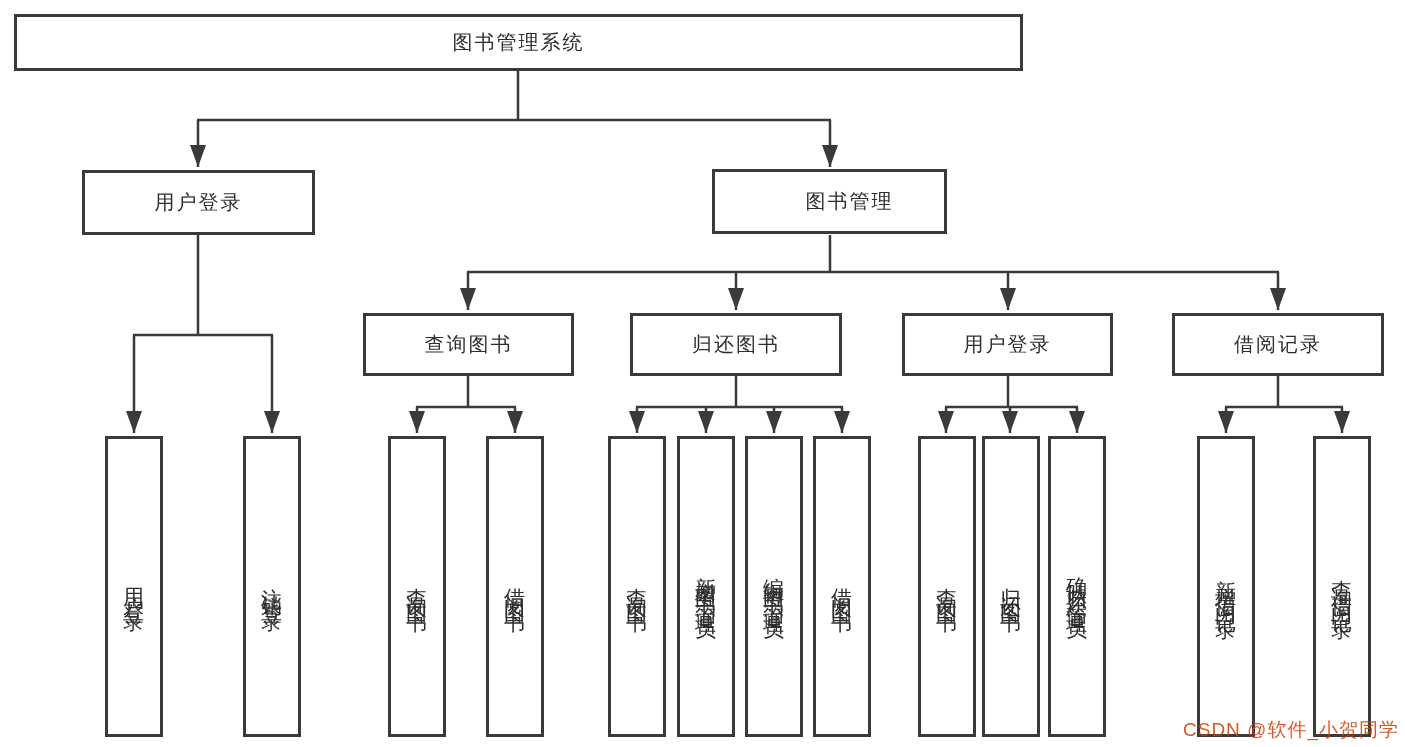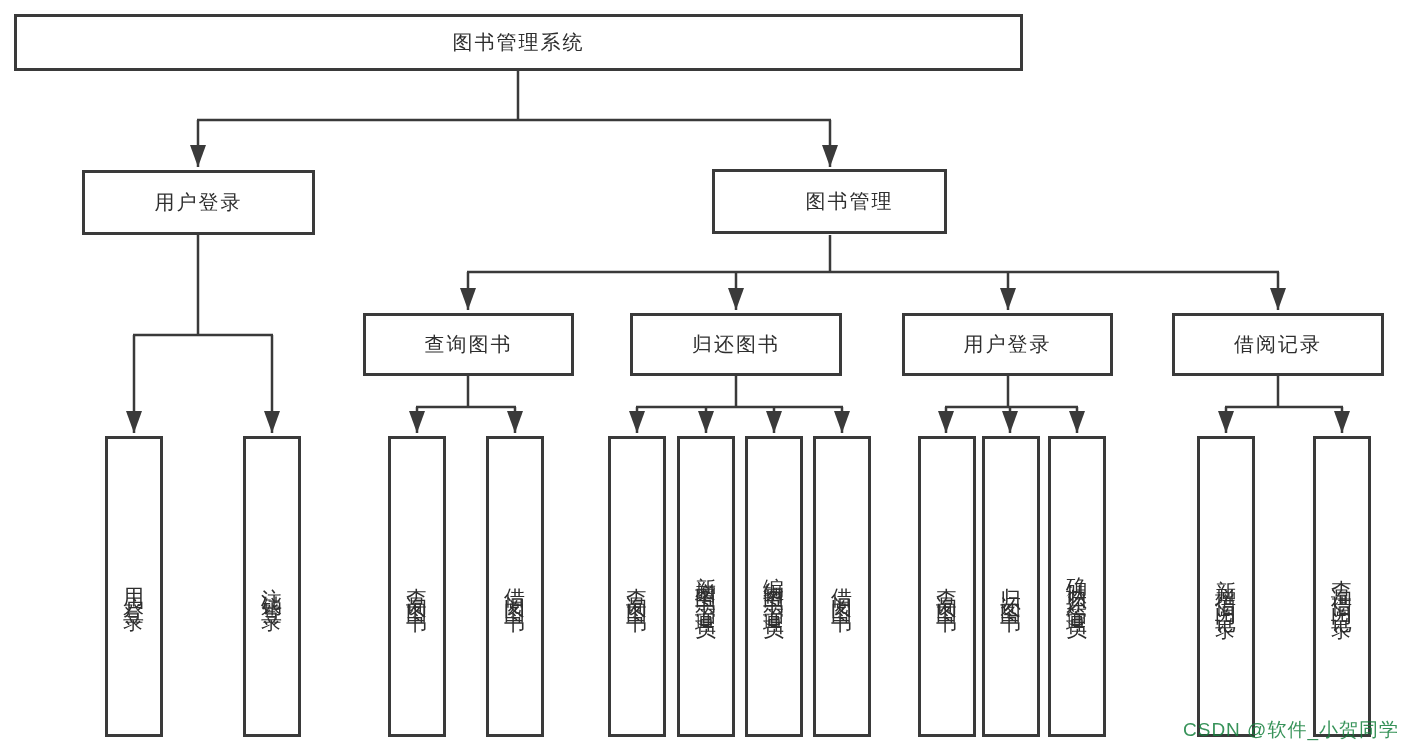--- a/index.html
+++ b/index.html
@@ -58,21 +58,21 @@
   #leaf-7{left:813px;}
   #leaf-8{left:918px;}
   #leaf-9{left:982px;}
   #leaf-10{left:1048px;}
   #leaf-11{left:1197px;}
   #leaf-12{left:1313px;}
   #watermark{
     position:absolute;
     left:1183px;top:717px;
     font-size:19px;
-    color:#15803d;
+    color:#c2410c;
     opacity:0.85;
     letter-spacing:1px;
     z-index:5;
     white-space:nowrap;
   }
 </style>
 </head>
 <body>
 
 <div id="stage">

